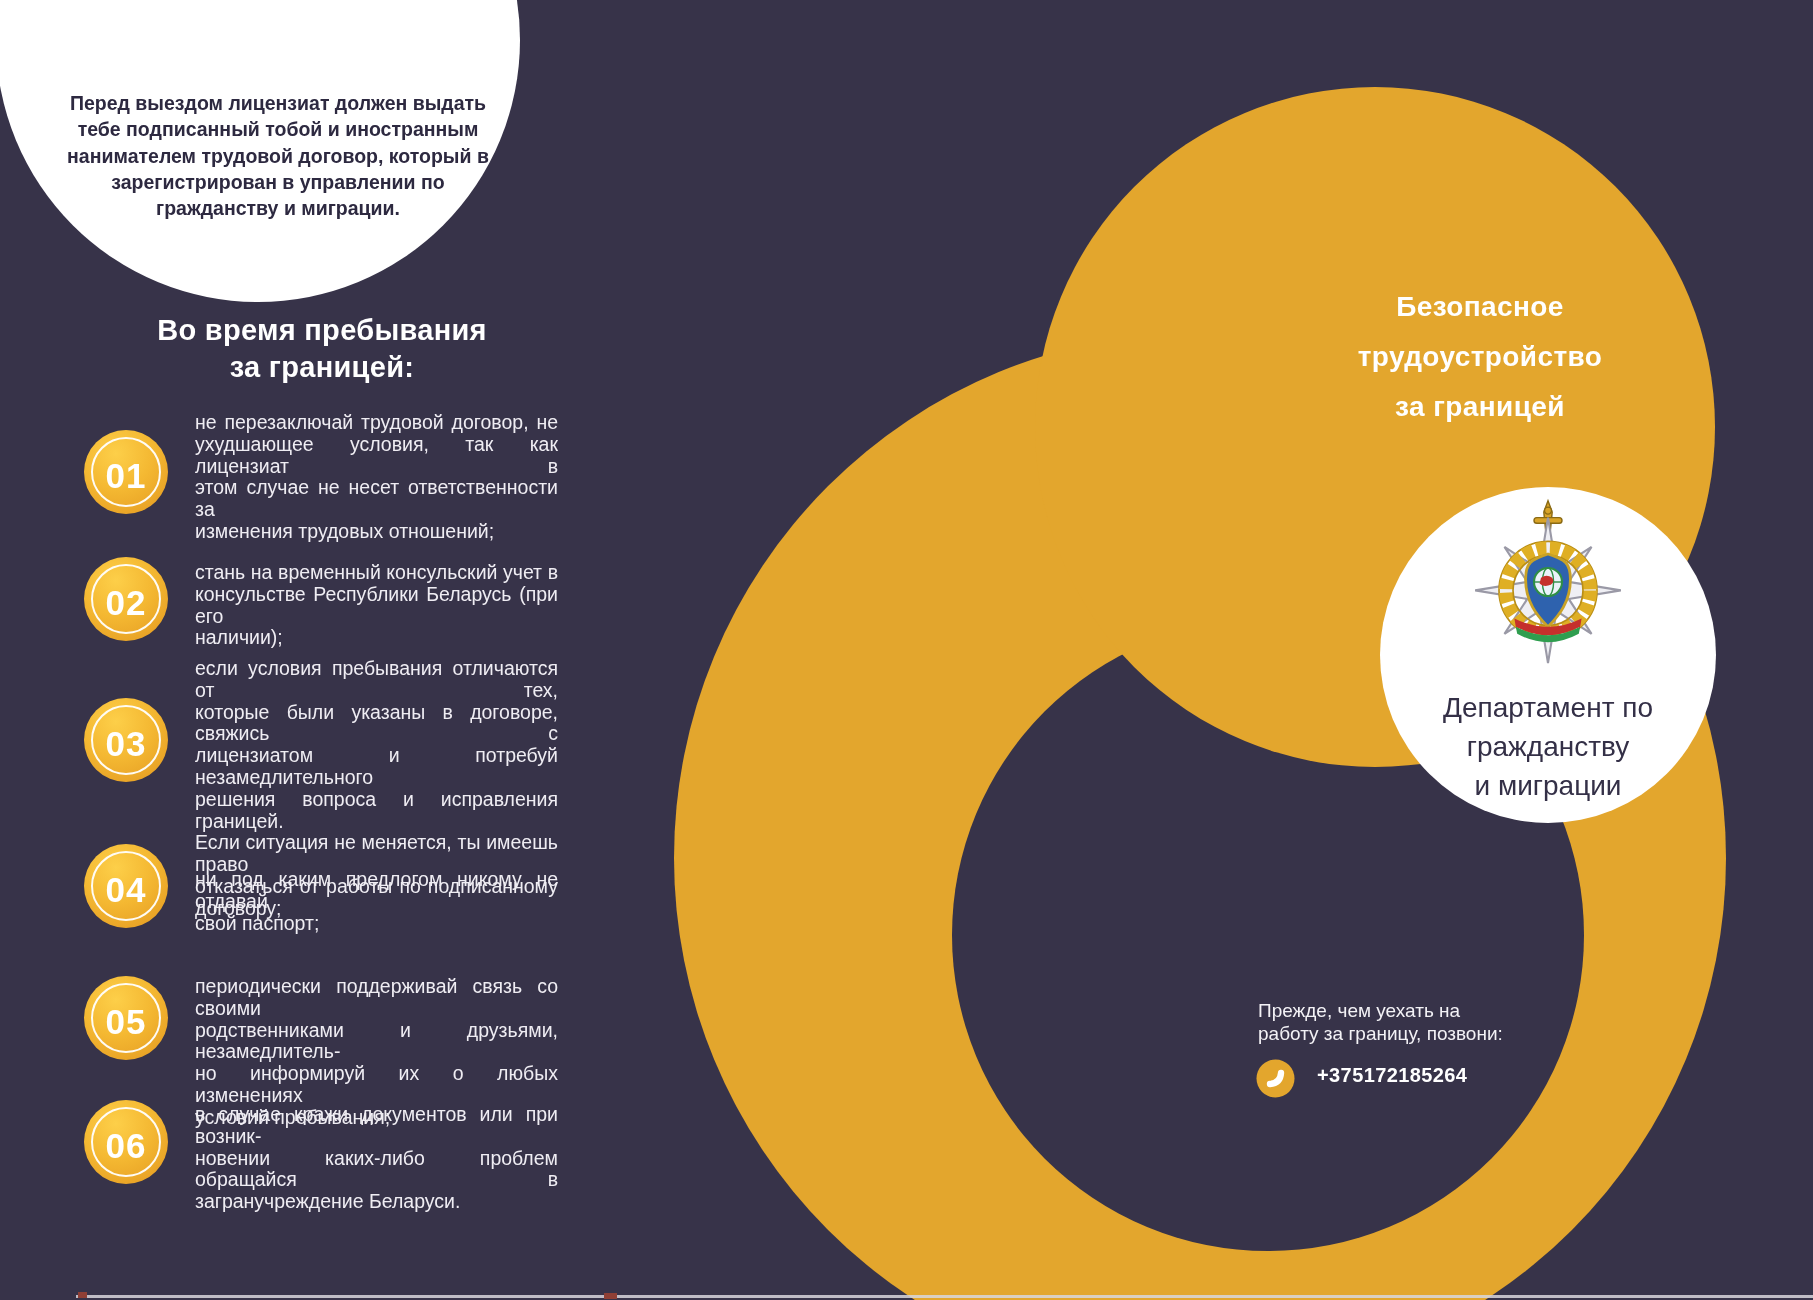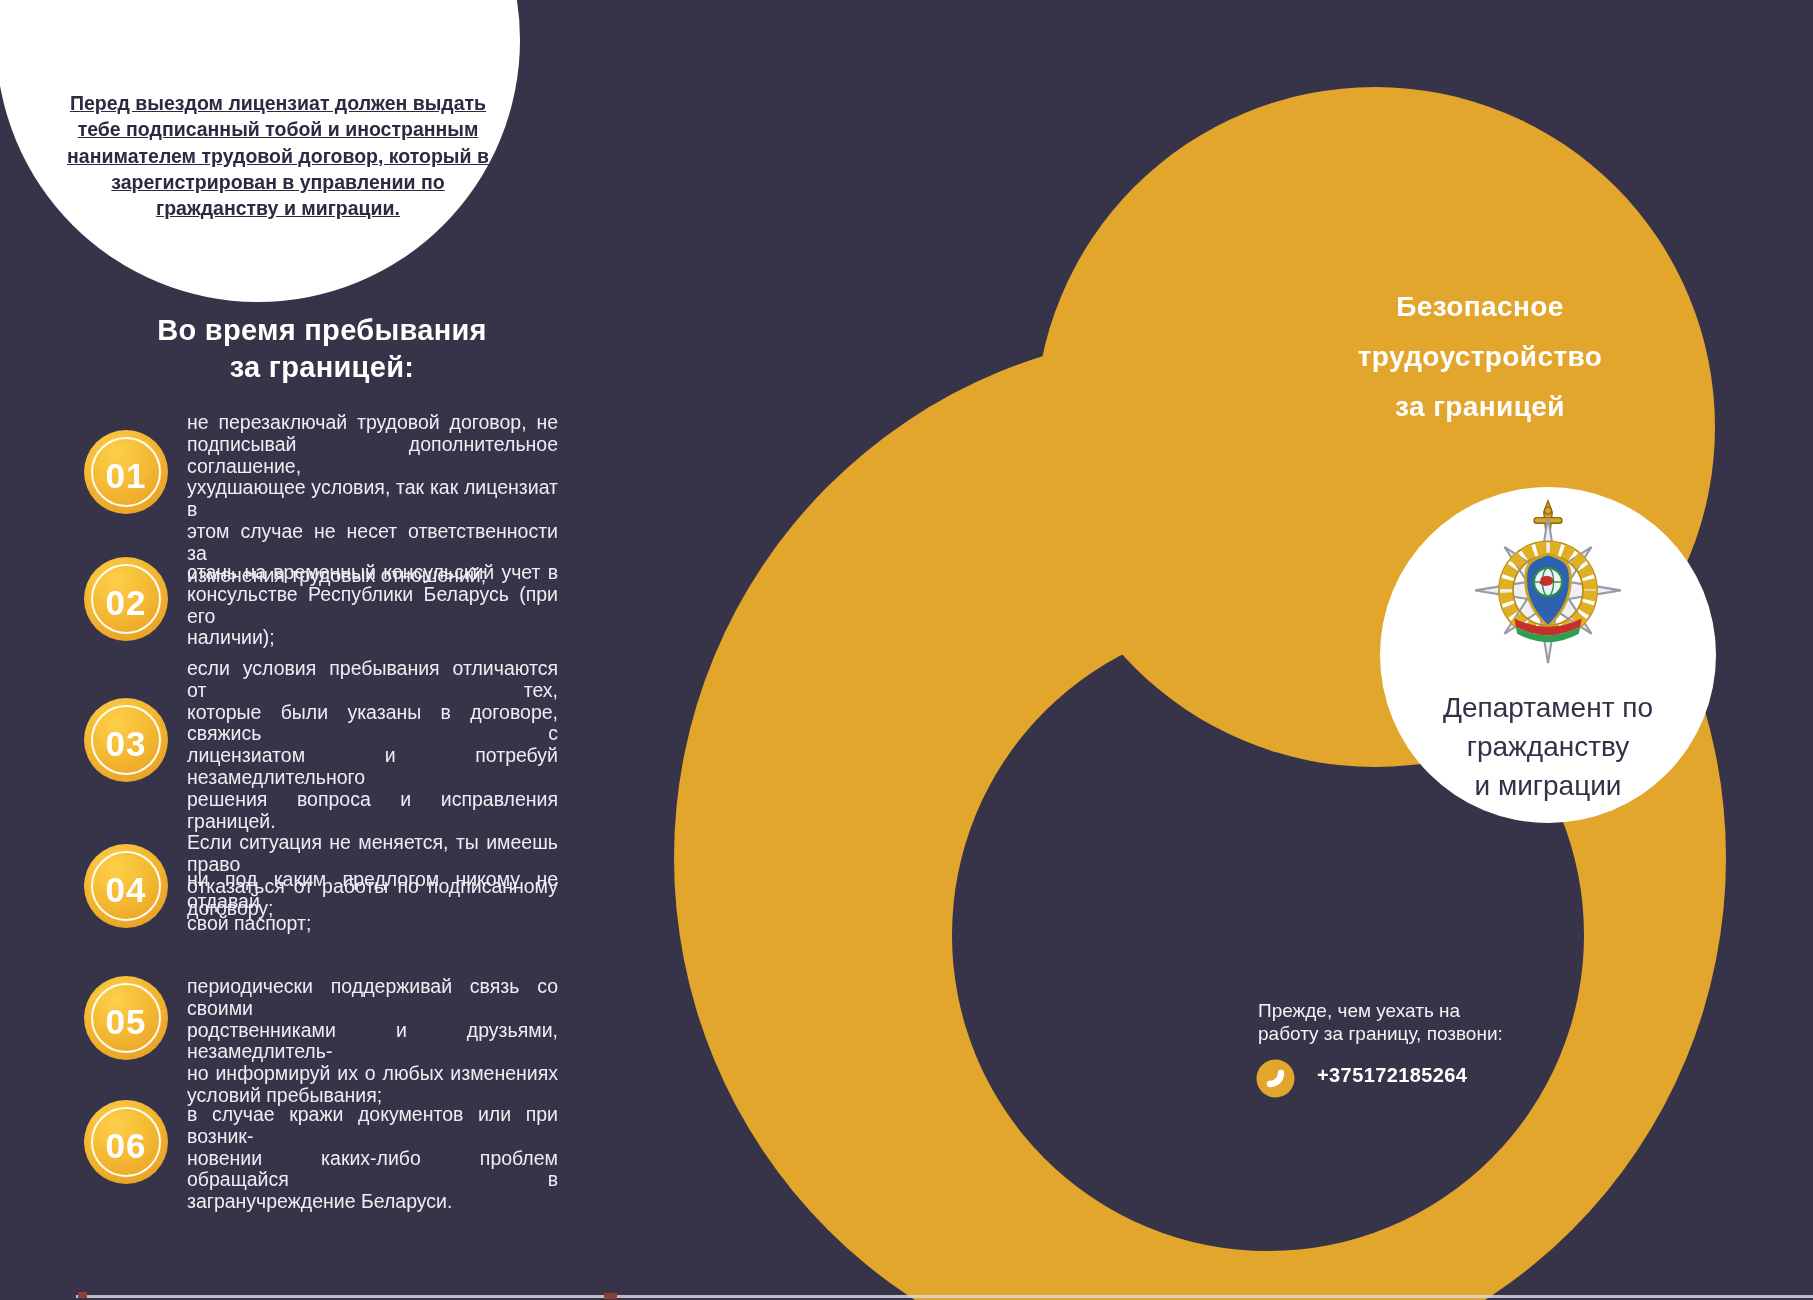--- a/index.html
+++ b/index.html
@@ -14,21 +14,21 @@
   
   .big-circle{left:674px;top:332px;width:1052px;height:1052px;background:#E3A62D;z-index:1;}
   .hole-circle{left:952px;top:619px;width:632px;height:632px;background:#373349;z-index:2;}
   .top-circle{left:1035px;top:87px;width:680px;height:680px;background:#E3A62D;z-index:3;}
   .emblem-circle{left:1380px;top:487px;width:336px;height:336px;background:#ffffff;z-index:4;}
 
   
   .intro-circle{left:-4px;top:-222px;width:524px;height:524px;background:#ffffff;z-index:2;}
   .intro-text{
     left:66px;top:90px;width:424px;text-align:center;z-index:5;
-    font-weight:bold;font-size:19.5px;line-height:26.3px;color:#2D2940;text-decoration:underline;
+    font-weight:bold;font-size:19.5px;line-height:26.3px;color:#2D2940;
   }
 
   
   .during-heading{
     left:110px;top:312px;width:424px;text-align:center;z-index:5;
     font-weight:bold;font-size:29px;line-height:37px;letter-spacing:.3px;color:#ffffff;
   }
 
   
   .num-badge{
@@ -48,21 +48,21 @@
   .pos-4{top:844px}.pos-5{top:976px}.pos-6{top:1100px}
 
   .item-text{
     position:absolute;left:187px;width:371px;z-index:5;
     font-size:19.5px;line-height:21.8px;color:#EFEDF3;
   }
   .tpos-1{top:412px}.tpos-2{top:562px}.tpos-3{top:658px}
   .tpos-4{top:869px}.tpos-5{top:976px}.tpos-6{top:1104px}
 
   .tline{display:block;}
-  .justify .tline{text-align:justify;text-align-last:justify;}
+  .justify .tline{text-align:justify;text-align-last:justify;margin-left:8px;}
   .justify .tline.last{text-align-last:left;}
 
   
   .main-title{
     left:1157px;top:282px;width:646px;text-align:center;z-index:5;
     font-weight:bold;font-size:28px;line-height:50px;letter-spacing:.4px;color:#ffffff;
   }
   .dept-text{
     left:1398px;top:688px;width:300px;text-align:center;z-index:5;
     font-size:28px;line-height:39px;color:#343047;
@@ -108,21 +108,20 @@
       <div class="tline last">за границей:</div>
     </div>
 
   <div id="items-list">
       <div class="num-badge pos-1">
         <span class="ring"></span>
         <span class="num">01</span>
       </div>
       <div class="item-text justify tpos-1">
         <div class="tline">не перезаключай трудовой договор, не</div>
-        <div class="tline">подписывай дополнительное соглашение,</div>
         <div class="tline">ухудшающее условия, так как лицензиат в</div>
         <div class="tline">этом случае не несет ответственности за</div>
         <div class="tline last">изменения трудовых отношений;</div>
       </div>
       <div class="num-badge pos-2">
         <span class="ring"></span>
         <span class="num">02</span>
       </div>
       <div class="item-text justify tpos-2">
         <div class="tline">стань на временный консульский учет в</div>

